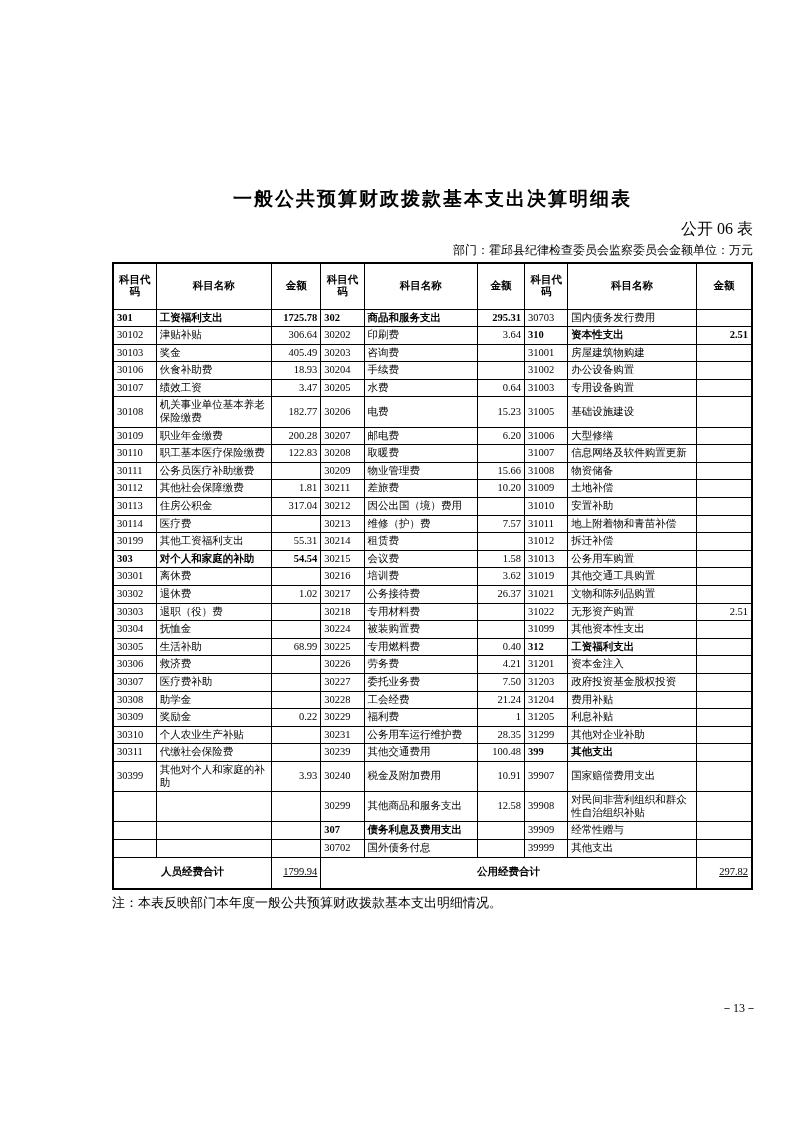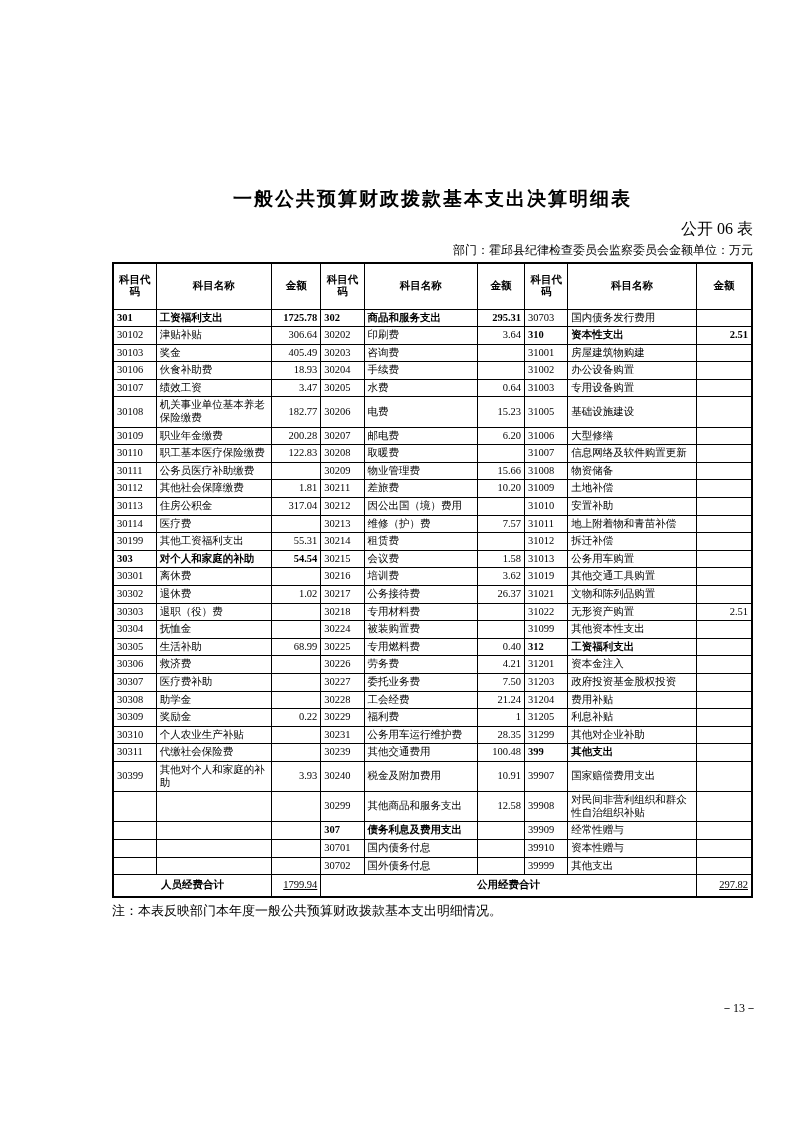--- a/index.html
+++ b/index.html
@@ -29,21 +29,21 @@
     font-size:10.5px; line-height:1.2; vertical-align:middle;
     word-break:break-all; overflow:hidden;
   }
   thead th { font-weight:bold; text-align:center; }
   tr.group-header th { height:17px; font-size:11px; padding:1px 2px; }
   tr.col-header th { height:46px; }
   td.code { text-align:left; }
   td.name { text-align:left; }
   td.amount { text-align:right; }
   td.cat { font-weight:bold; }
-  tfoot td { height:22px; }
+  tfoot td { height:32px; }
   tfoot .total-label { text-align:center; font-weight:bold; }
   tfoot .amount { font-weight:normal;text-decoration:underline; }
   .note { font-size:13px; margin-top:4px; }
   .page-number { position:absolute; right:36px; top:1000px; font-size:12px; }
 </style>
 </head>
 <body>
 
 <div class="page">
   <div class="sheet">
@@ -388,31 +388,20 @@
             <td class="name cat">债务利息及费用支出</td>
             <td class="amount cat"></td>
             <td class="code">39909</td>
             <td class="name">经常性赠与</td>
             <td class="amount"></td>
           </tr>
           <tr>
             <td class="code"></td>
             <td class="name"></td>
             <td class="amount"></td>
-            <td class="code">30701</td>
-            <td class="name">国内债务付息</td>
-            <td class="amount"></td>
-            <td class="code">39910</td>
-            <td class="name">资本性赠与</td>
-            <td class="amount"></td>
-          </tr>
-          <tr>
-            <td class="code"></td>
-            <td class="name"></td>
-            <td class="amount"></td>
             <td class="code">30702</td>
             <td class="name">国外债务付息</td>
             <td class="amount"></td>
             <td class="code">39999</td>
             <td class="name">其他支出</td>
             <td class="amount"></td>
           </tr>
         </tbody>
       <tfoot>
         <tr>

